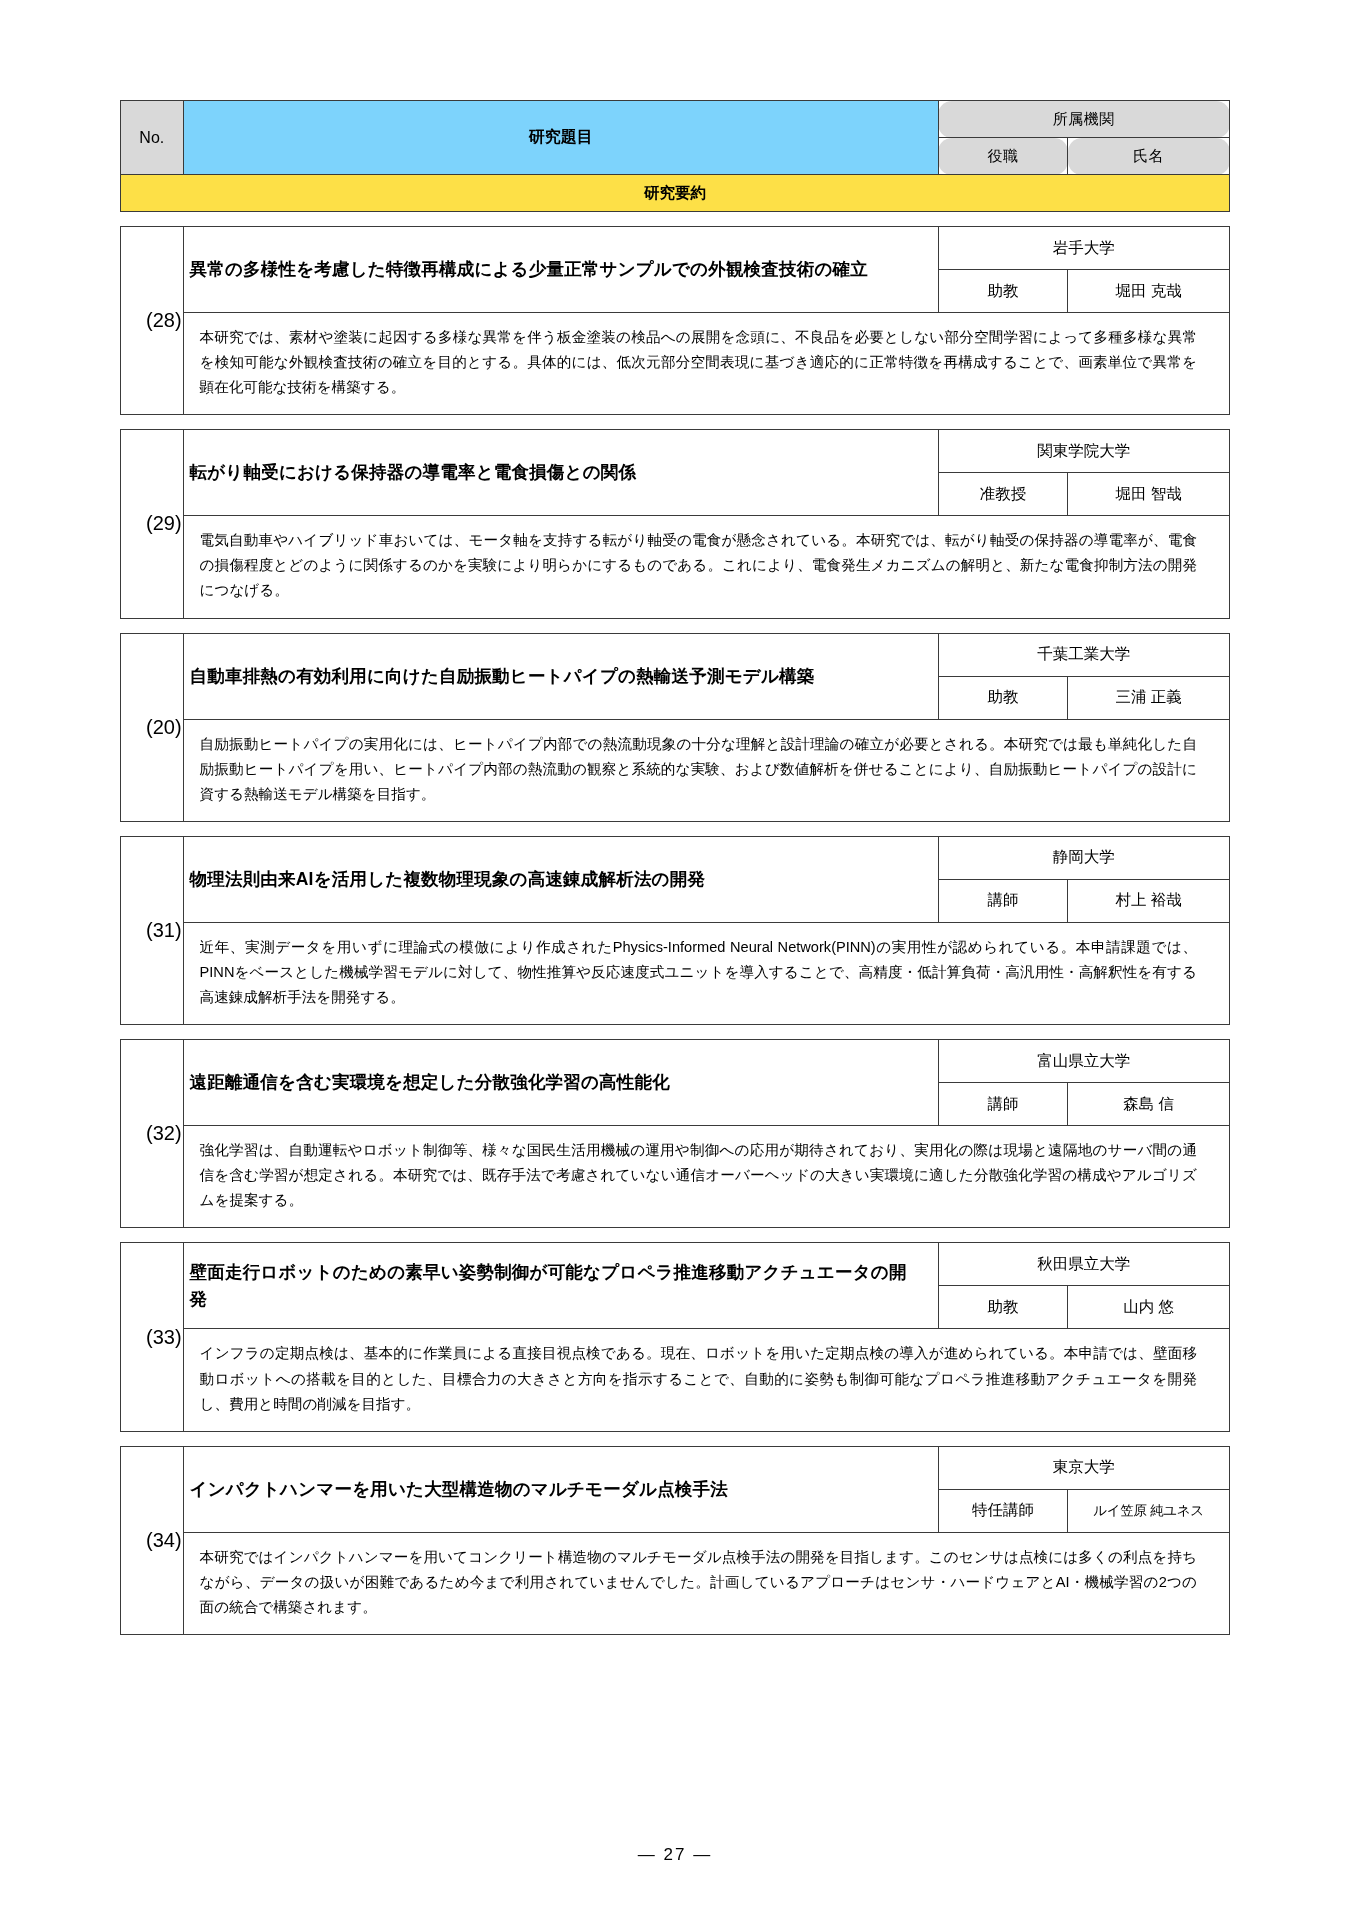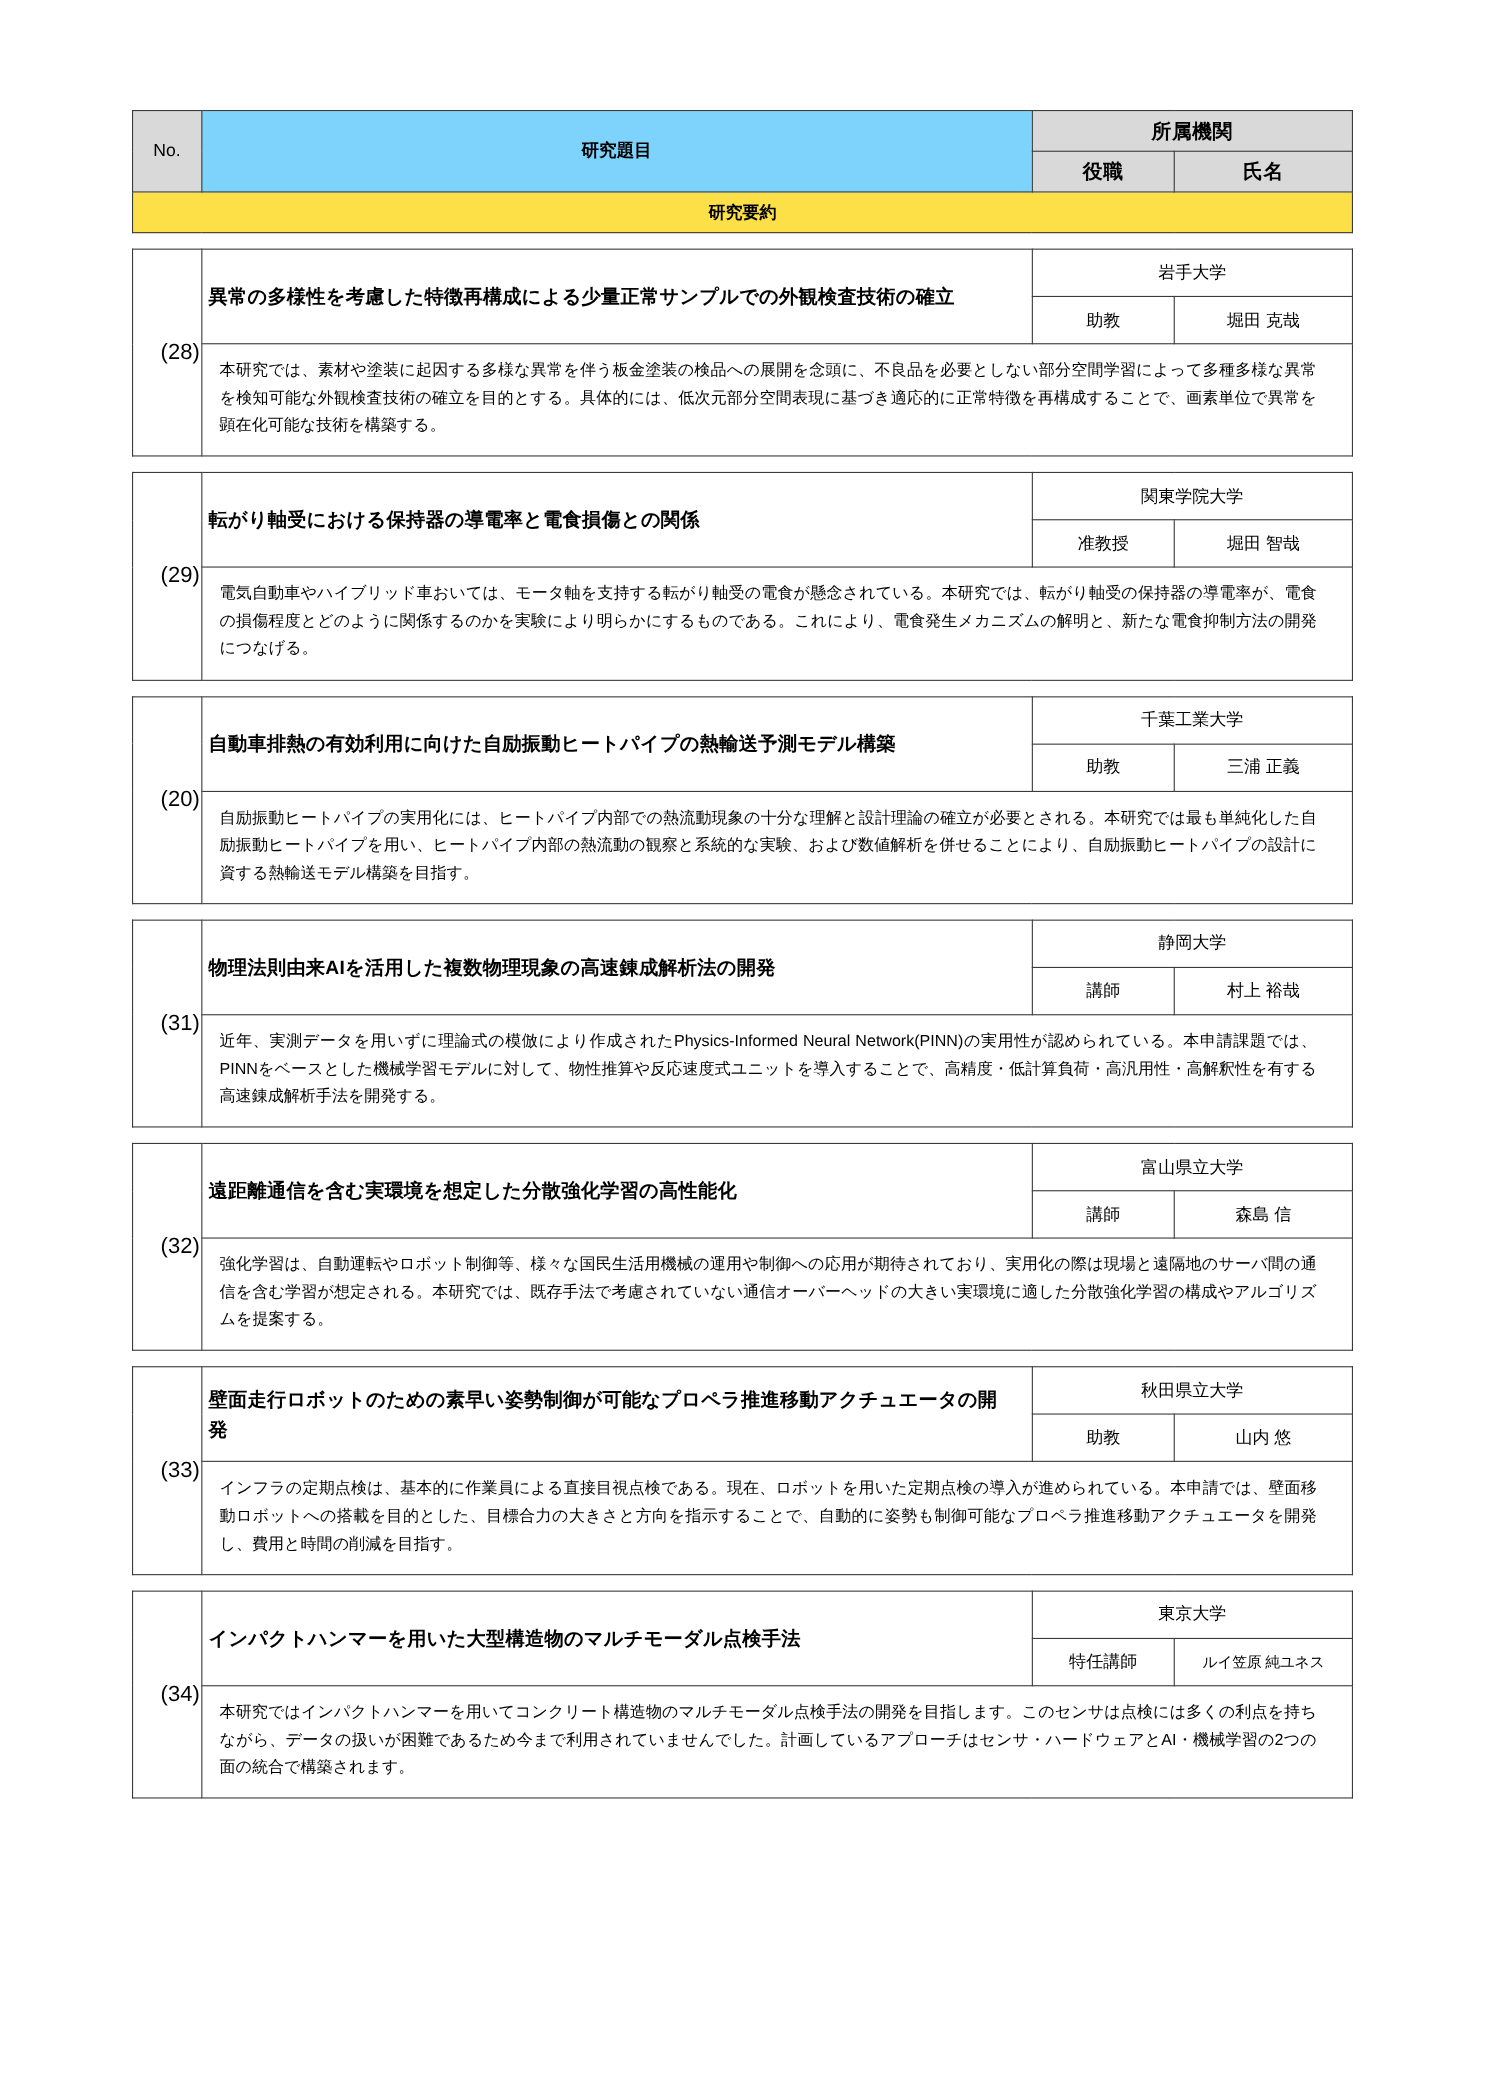--- a/index.html
+++ b/index.html
@@ -34,24 +34,25 @@
   
   .col-no      { width: 58px; }
   .col-title   { width: 700px; }
   .col-post    { width: 120px; }
   .col-name    { width: 150px; }
 
   
   .hdr-cell {
     background: #d9d9d9;
     text-align: center;
-    font-weight: bold;
-    font-size: 18px;
+    font-weight: normal;
+    font-size: 15px;
     letter-spacing: 0.5px;
     height: 36px;
+    border-radius: 14px;
   }
   .hdr-title-cell {
     background: #7dd3fc;
     text-align: center;
     font-weight: bold;
     font-size: 16px;
     height: 58px;
   }
   .hdr-no-cell {
     background: #d9d9d9;
@@ -304,14 +305,15 @@
       <tr>
         <td class="post-cell">特任講師</td>
         <td class="name-cell small">ルイ笠原 純ユネス</td>
       </tr>
       <tr>
         <td class="summary-cell" colspan="3">本研究ではインパクトハンマーを用いてコンクリート構造物のマルチモーダル点検手法の開発を目指します。このセンサは点検には多くの利点を持ちながら、データの扱いが困難であるため今まで利用されていませんでした。計画しているアプローチはセンサ・ハードウェアとAI・機械学習の2つの面の統合で構築されます。</td>
       </tr>
     </tbody>
   </table>
 
+  <div class="footer">— 27 —</div>
 
 </div>
 
 </body></html>

